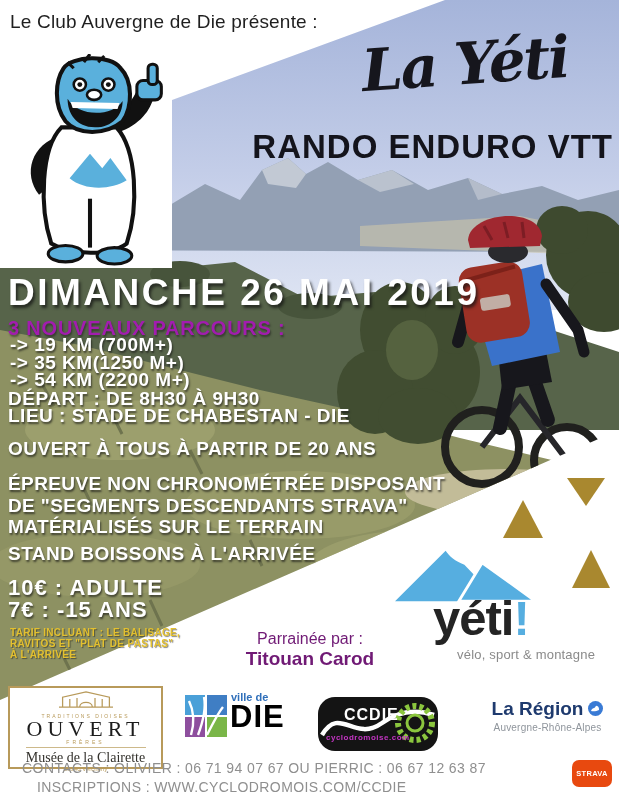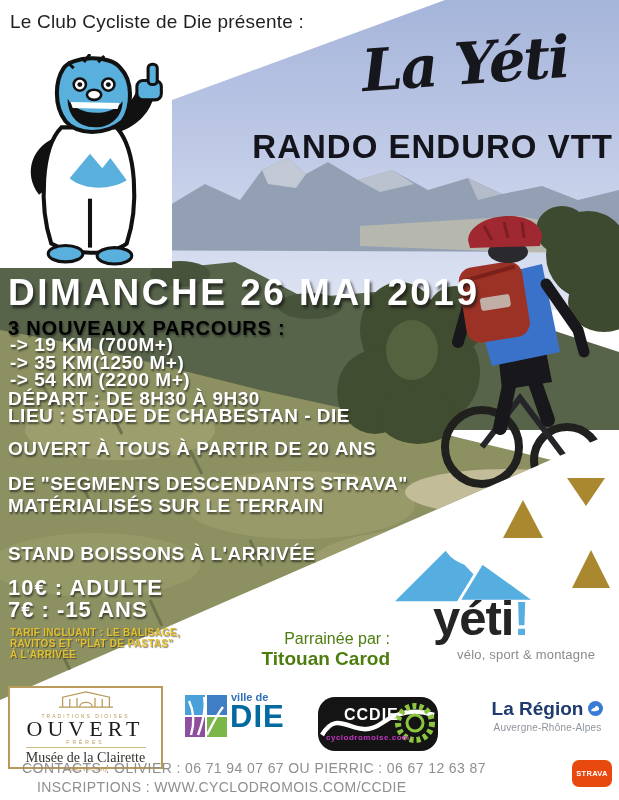--- a/index.html
+++ b/index.html
@@ -20,33 +20,33 @@
   .mascot-box svg { width:100%; height:100%; }
 
   .title { left:315px; top:30px; width:300px; text-align:center;
     font-family:"DejaVu Serif", serif; font-style:italic; font-weight:bold;
     font-size:58px; color:#16161d; transform:rotate(-4deg); letter-spacing:-2px; }
   .subtitle { right:6px; top:128px; font-size:33px; font-weight:800; color:#14141c; letter-spacing:1px; }
 
   
   .wtext { color:#ffffff; font-weight:800; text-shadow:1px 2px 2px rgba(22,22,22,.65); }
   .date-line { left:8px; top:272px; font-size:37px; letter-spacing:2.5px; text-shadow:2px 3px 3px rgba(18,18,18,.7); }
-  .parcours-heading { left:8px; top:317px; font-size:20px; color:#000000; font-weight:800; letter-spacing:.8px; text-shadow:1px 2px 2px rgba(22,22,22,.5);text-align:right; }
+  .parcours-heading { left:8px; top:317px; font-size:20px; color:#a21caf; font-weight:800; letter-spacing:.8px; text-shadow:1px 2px 2px rgba(22,22,22,.5);text-align:right; }
   .course-lines { left:10px; top:336px; font-size:19px; line-height:17.5px; letter-spacing:.5px; }
   .depart-line { left:8px; top:388px; font-size:19px; letter-spacing:.5px; }
   .lieu-line { left:8px; top:405px; font-size:19px; letter-spacing:.5px; }
   .open-line { left:8px; top:438px; font-size:19px; letter-spacing:.5px; }
   .epreuve-lines { left:8px; top:473px; font-size:19px; line-height:21.5px; letter-spacing:.4px; }
   .stand-line { left:8px; top:543px; font-size:19px; letter-spacing:.5px; }
   .price-adult { left:8px; top:575px; font-size:22px; letter-spacing:1px; }
   .price-child { left:8px; top:597px; font-size:22px; letter-spacing:1px; }
   .tarif-note { left:10px; top:627px; font-size:10px; line-height:11px; font-weight:800; color:#e3c02f; letter-spacing:.3px; text-shadow:1px 1px 1px rgba(30,30,30,.55); }
 
   
-  .sponsor { left:230px; top:630px; width:160px; text-align:right; color:#4d7c0f; }
+  .sponsor { left:230px; top:630px; width:160px; text-align:center; color:#701a75; }
   .sponsor-label { font-size:16px; font-weight:500; }
   .sponsor-name { font-size:19px; font-weight:800; margin-top:0px; }
 
   
   .tri { background:#a9882f; }
   .tri-down { clip-path:polygon(0 0,100% 0,50% 100%); }
   .tri-up { clip-path:polygon(50% 0,100% 100%,0 100%); }
   .tri1 { left:567px; top:478px; width:38px; height:28px; }
   .tri2 { left:503px; top:500px; width:40px; height:38px; }
   .tri3 { left:572px; top:550px; width:38px; height:38px; }
@@ -63,21 +63,21 @@
   .carod-top { font-size:5px; color:#b89a5a; letter-spacing:2px; margin-top:1px; }
   .carod-name { font-family:"Liberation Serif", serif; font-size:22px; color:#1c1c1c; letter-spacing:5px; line-height:20px; }
   .carod-sub { font-size:5px; color:#b89a5a; letter-spacing:3px; }
   .carod-rule { width:120px; height:1px; background:#cdb98a; margin:2px auto; }
   .carod-museum { font-family:"Liberation Serif", serif; font-size:14px; color:#33312c; }
   .carod-addr { font-size:6px; color:#b89a5a; }
 
   .die-logo { left:185px; top:691px; width:110px; height:46px; }
   .die-squares { position:absolute; left:0; top:4px; width:42px; height:42px; }
   .die-small { position:absolute; left:46px; top:0px; font-size:11px; color:#2f6fba; font-weight:600; }
-  .die-big { position:absolute; left:45px; top:8px; font-size:31px; font-weight:800; color:#0369a1; letter-spacing:1px; }
+  .die-big { position:absolute; left:45px; top:8px; font-size:31px; font-weight:800; color:#000000; letter-spacing:1px; }
 
   .ccdie-box { left:318px; top:697px; width:120px; height:54px; background:#141414; border-radius:17px; overflow:hidden; }
   .ccdie-name { position:absolute; left:26px; top:9px; font-size:16px; font-weight:800; color:#ffffff; letter-spacing:1px; }
   .ccdie-site { position:absolute; left:8px; top:36px; font-size:8px; font-weight:700; color:#c535c5; letter-spacing:.5px; }
 
   .region-logo { left:480px; top:698px; width:135px; height:34px; text-align:center; }
   .region-name { font-size:19px; font-weight:800; color:#1e3a6e; display:inline-block; }
   .region-icon { display:inline-block; width:15px; height:15px; border-radius:50%; background:#3a7bd5; vertical-align:middle; margin-left:5px; position:relative; top:-2px; }
   .region-icon svg { width:15px; height:15px; display:block; }
   .region-sub { font-size:10px; color:#8f959c; margin-top:2px; letter-spacing:.2px; }
@@ -154,21 +154,21 @@
         <path d="M470,276 L520,270" stroke="#7c2119" stroke-width="4"></path>
         <rect x="480" y="296" width="30" height="13" rx="3" fill="#c8c4bc" opacity="0.85"></rect>
       </g>
       <ellipse cx="508" cy="252" rx="20" ry="11" fill="#2a2a2e"></ellipse>
       <path d="M468,240 C470,212 538,206 542,236 L540,246 L470,248 Z" fill="#a02830"></path>
       <path d="M484,226 L492,240 M504,222 L508,238 M522,222 L524,238" stroke="#7c1d24" stroke-width="3" fill="none"></path>
     </g>
   </svg>
 </div>
 
-<div class="abs presenter">Le Club Cycliste de Die présente :</div>
+<div class="abs presenter">Le Club Auvergne de Die présente :</div>
 
 <div class="abs mascot-box">
   <svg viewBox="0 0 160 210">
 
     <path d="M52,80 C22,88 14,118 30,138 C44,130 50,108 56,96 Z" fill="#111"></path>
     <path d="M104,78 C126,72 138,58 142,44 L126,36 C118,52 108,60 98,66 Z" fill="#111"></path>
     <g fill="#5ab0dc" stroke="#111" stroke-width="3">
       <rect x="126" y="26" width="24" height="19" rx="6"></rect>
       <rect x="137" y="10" width="9" height="20" rx="4"></rect>
     </g>
@@ -199,20 +199,21 @@
 <div class="abs parcours-heading">3 NOUVEAUX PARCOURS :</div>
 <div class="abs wtext course-lines">
   <div>-&gt; 19 KM (700M+)</div>
   <div>-&gt; 35 KM(1250 M+)</div>
   <div>-&gt; 54 KM (2200 M+)</div>
 </div>
 <div class="abs wtext depart-line">DÉPART : DE 8H30 À 9H30</div>
 <div class="abs wtext lieu-line">LIEU : STADE DE CHABESTAN - DIE</div>
 <div class="abs wtext open-line">OUVERT À TOUS À PARTIR DE 20 ANS</div>
 <div class="abs wtext epreuve-lines">
+  <div>ÉPREUVE NON CHRONOMÉTRÉE DISPOSANT</div>
   <div>DE  "SEGMENTS DESCENDANTS STRAVA"</div>
   <div>MATÉRIALISÉS SUR LE TERRAIN</div>
 </div>
 <div class="abs wtext stand-line">STAND BOISSONS À L'ARRIVÉE</div>
 <div class="abs wtext price-adult">10€ : ADULTE</div>
 <div class="abs wtext price-child">7€ : -15 ANS</div>
 <div class="abs tarif-note">
   <div>TARIF INCLUANT : LE BALISAGE,</div>
   <div>RAVITOS ET "PLAT DE PASTAS"</div>
   <div>À L'ARRIVÉE</div>

